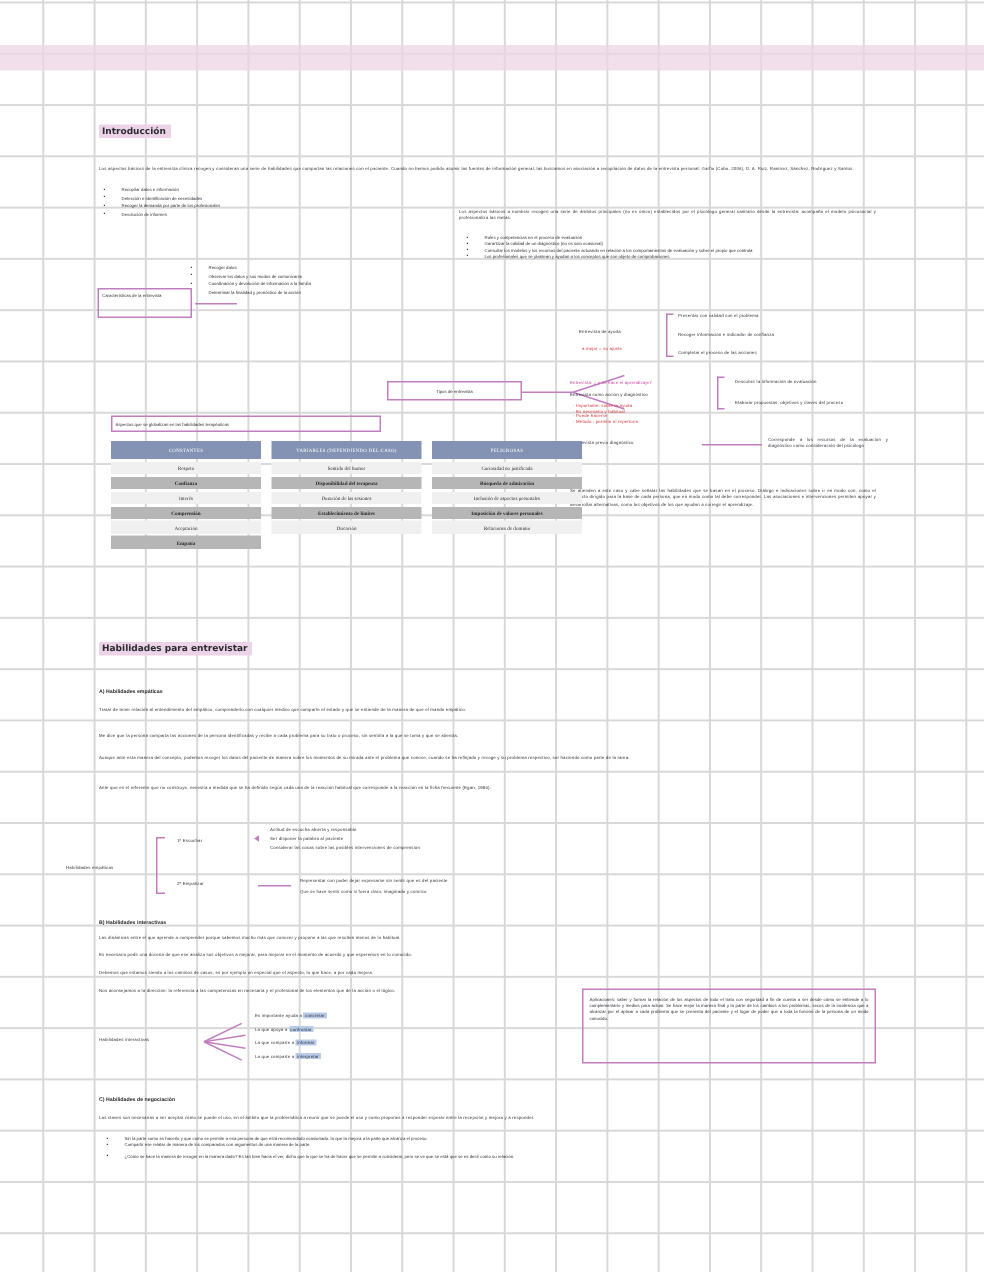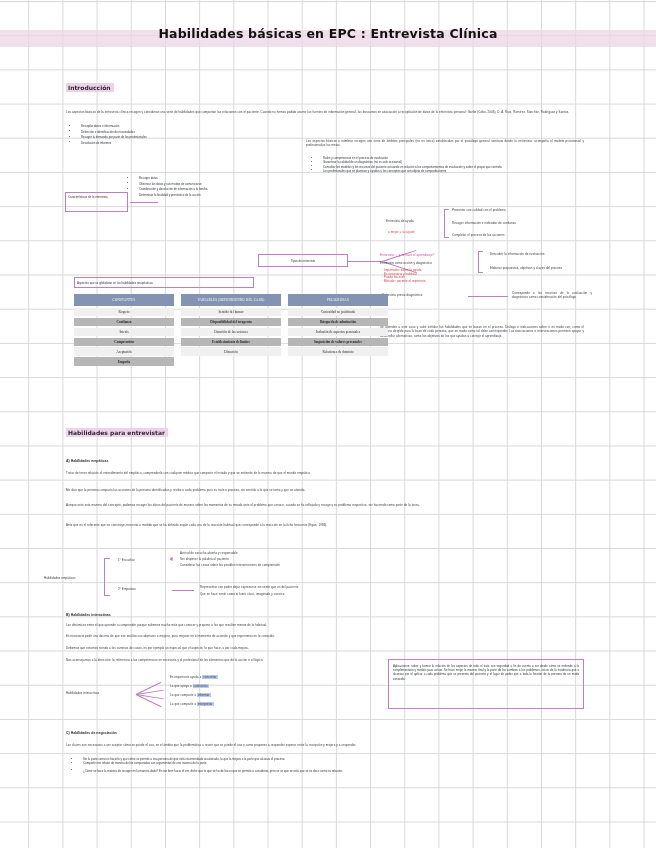--- a/index.html
+++ b/index.html
@@ -103,21 +103,20 @@
   .hl{background:#b8cbe8;padding:0 1px;}
 </style>
 </head>
 <body>
 
 <div id="grid"></div>
 
 <div id="page">
 
   <div class="banner"></div>
-  <div class="title">Habilidades básicas en EPC : Entrevista Clínica</div>
 
   <div class="h1" style="left:66px;top:83px;">Introducción</div>
 
   <div class="txt" style="left:66px;top:110px;width:518px;">Los aspectos básicos de la entrevista clínica recogen y consideran una serie de habilidades que comportan las relaciones con el paciente. Cuando no hemos podido asumir las fuentes de información general, las buscamos en asociación a recopilación de datos de la entrevista personal: Garfio (Cobo, 2006), D. A. Ruiz, Ramírez, Sánchez, Rodríguez y Santos.</div>
 
   <div class="bullets" style="left:68px;top:124px;width:190px;">
     <div>Recopilar datos e información</div>
     <div>Detección e identificación de necesidades</div>
     <div>Recoger la demanda por parte de los profesionales</div>
     <div>Devolución de informes</div>

